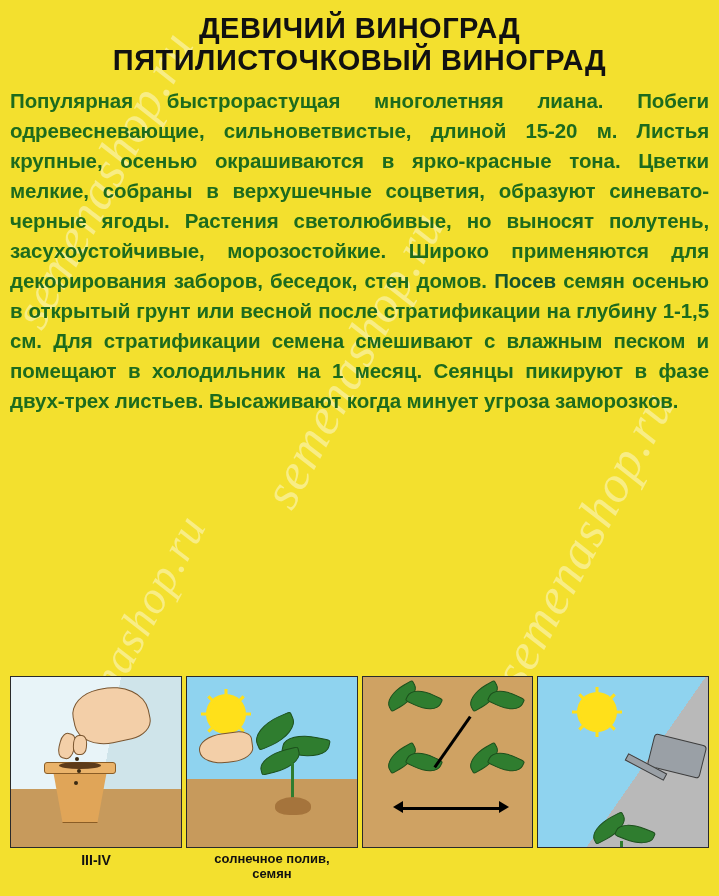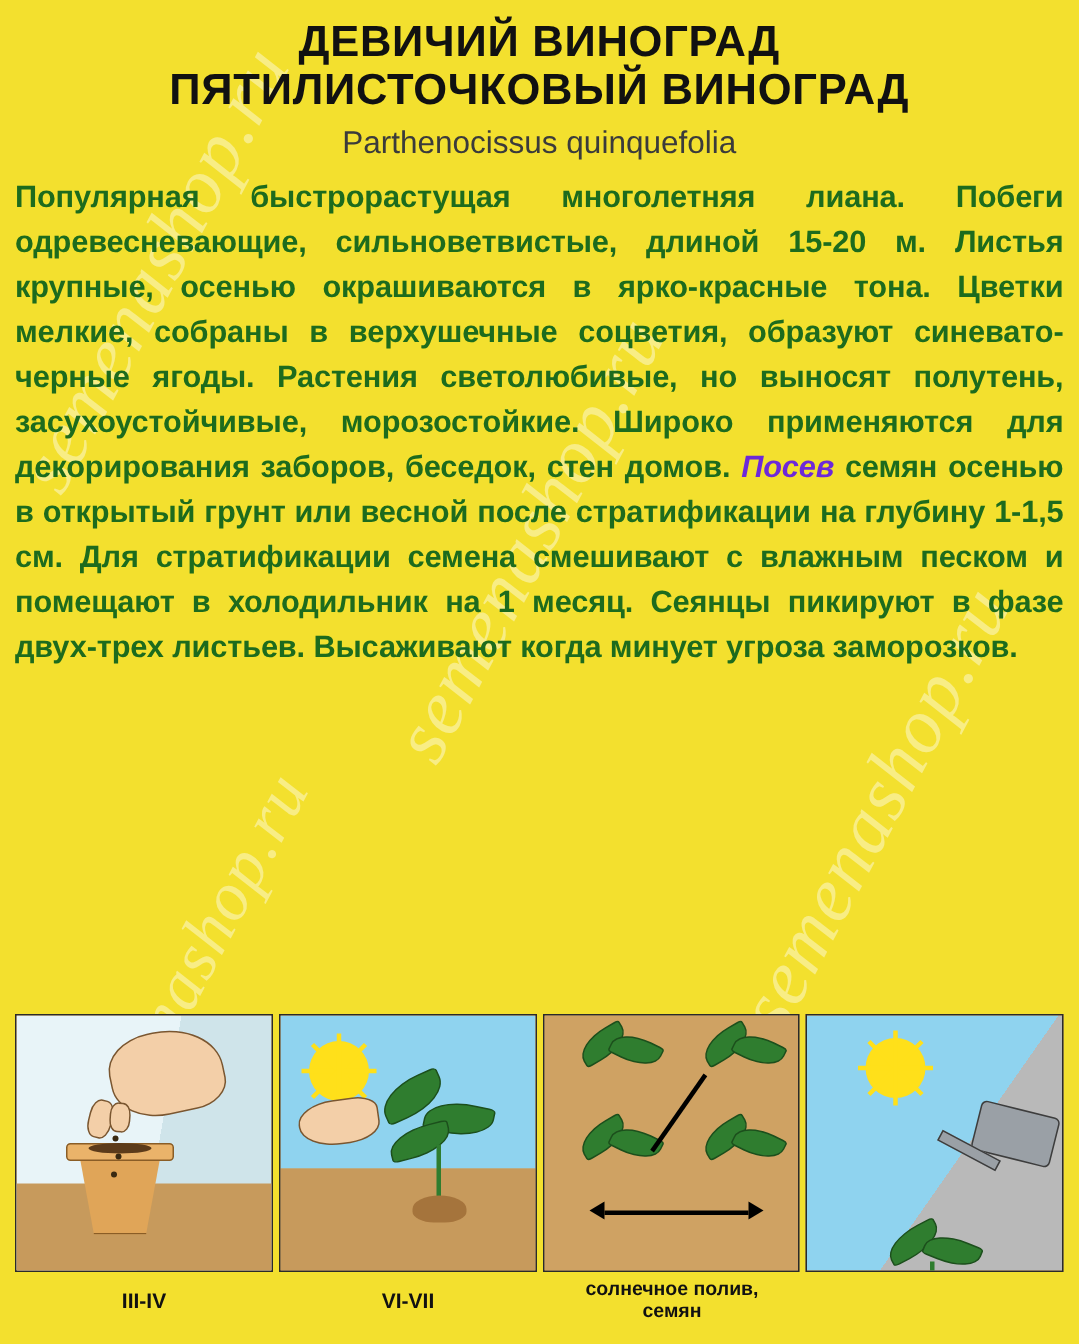--- a/index.html
+++ b/index.html
@@ -71,21 +71,21 @@
     margin: 9px 10px 0 10px;
     font-size: 20.5px;
     line-height: 1.465;
     color: #1d6b1d;
     text-align: justify;
     text-justify: inter-word;
     font-weight: bold;
     font-family: "Liberation Sans", sans-serif;
     letter-spacing: -0.1px;
   }
-  .body-text .hl { color: #6d28d9; font-style: italic; }
+  .body-text .hl { color: #14532d; }
 
   
   .panels {
     position: absolute;
     left: 10px;
     top: 676px;
     width: 699px;
     display: flex;
     gap: 4px;
     z-index: 8;
@@ -238,21 +238,20 @@
   }
 
   .captions {
     position: absolute;
     left: 10px;
     top: 852px;
     width: 699px;
     display: flex;
     gap: 4px;
     z-index: 8;
-    align-items: center;
   }
   .caption {
     width: 172px;
     text-align: center;
     font-size: 14px;
     font-weight: bold;
     color: #111;
     line-height: 1.15;
   }
   .caption.small { font-size: 13px; }
@@ -265,21 +264,20 @@
   <div class="watermark">
     <div class="wm-text wm1">semenashop.ru</div>
     <div class="wm-text wm2">semenashop.ru</div>
     <div class="wm-text wm3">semenashop.ru</div>
     <div class="wm-text wm4">semenashop.ru</div>
   </div>
 
   <div class="title-block">
     <div class="title-line">ДЕВИЧИЙ ВИНОГРАД</div>
     <div class="title-line">ПЯТИЛИСТОЧКОВЫЙ ВИНОГРАД</div>
-    <div class="latin">Parthenocissus quinquefolia</div>
   </div>
 
   <div class="body-text">
     <span>Популярная быстрорастущая многолетняя лиана. Побеги одревесневающие, сильноветвистые, длиной 15-20 м. Листья крупные, осенью окрашиваются в ярко-красные тона. Цветки мелкие, собраны в верхушечные соцветия, образуют синевато-черные ягоды. Растения светолюбивые, но выносят полутень, засухоустойчивые, морозостойкие. Широко применяются для декорирования заборов, беседок, стен домов. </span><span class="hl">Посев</span><span> семян осенью в открытый грунт или весной после стратификации на глубину 1-1,5 см. Для стратификации семена смешивают с влажным песком и помещают в холодильник на 1 месяц. Сеянцы пикируют в фазе двух-трех листьев. Высаживают когда минует угроза заморозков.</span>
   </div>
 
   <div class="panels">
 
     <div class="panel">
       <div class="p1-wall"></div>
@@ -335,20 +333,19 @@
       <div class="plant4">
         <div class="leaf" style="left:0px; top:0px; width:38px; height:18px; transform:rotate(-28deg); background:#2f7d2f;"></div>
         <div class="leaf" style="left:26px; top:6px; width:38px; height:18px; transform:rotate(22deg); background:#2f7d2f;"></div>
         <div class="stem" style="left:30px; top:22px; height:24px;"></div>
       </div>
     </div>
   </div>
 
   <div class="captions">
     <div class="caption">III-IV</div>
-    <div class="caption">VI-VII</div>
     <div class="caption small">
       <div>солнечное полив,</div>
       <div>семян</div>
     </div>
   </div>
 
 </div>
 
 </body></html>

